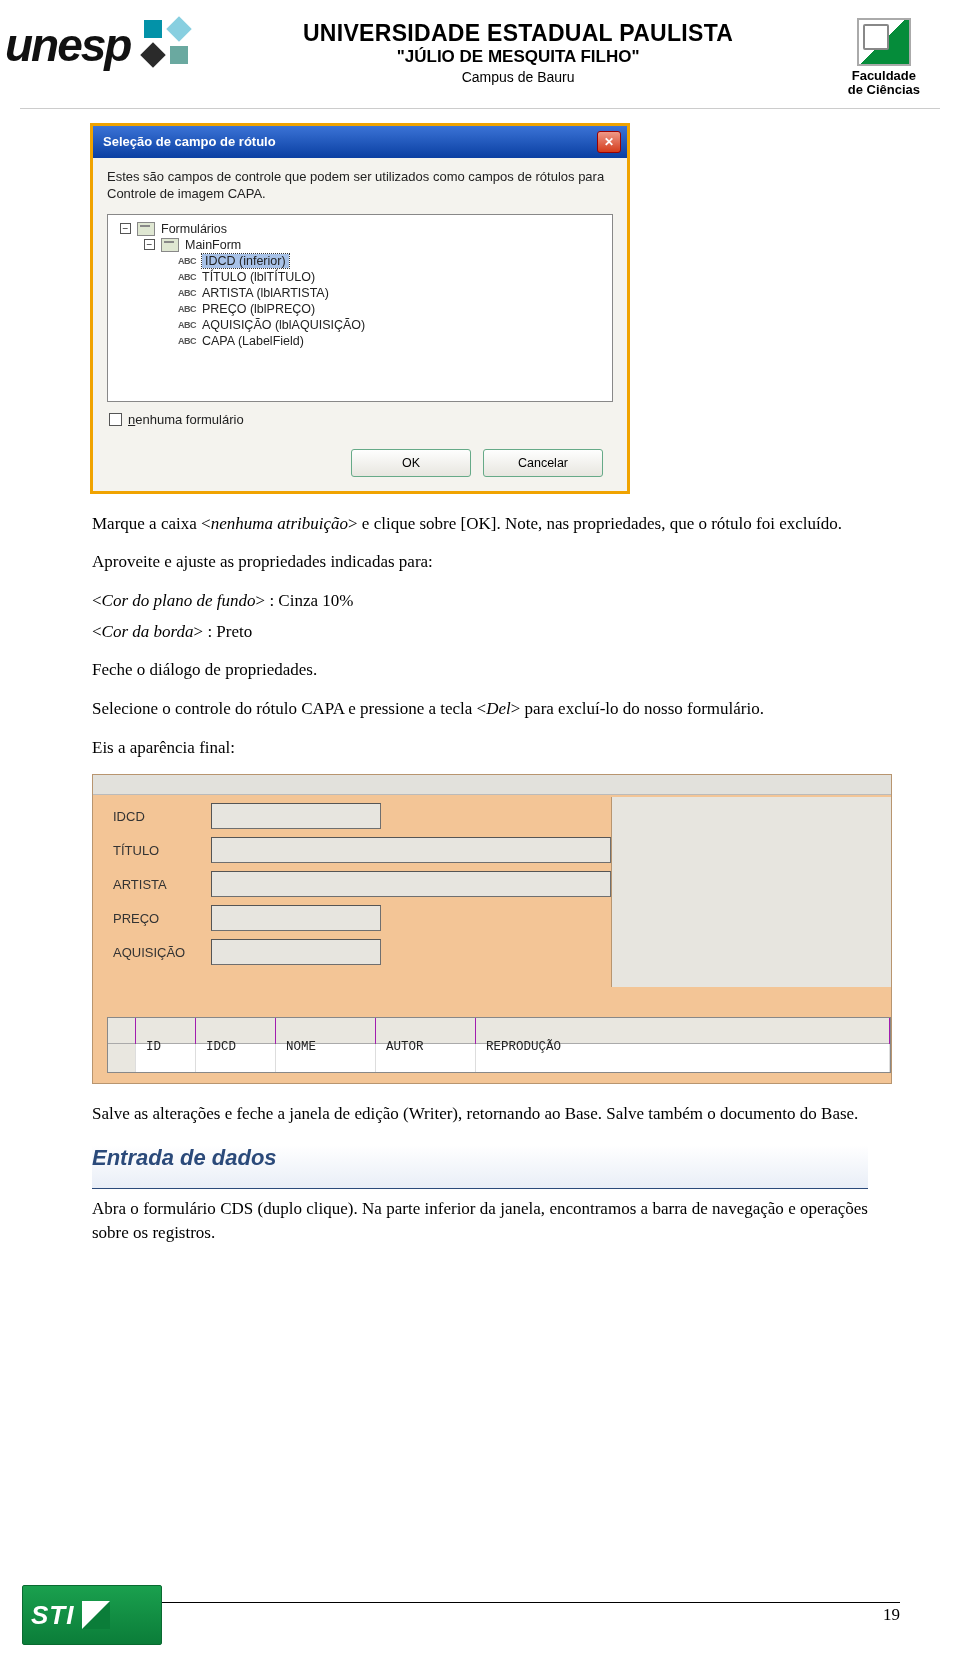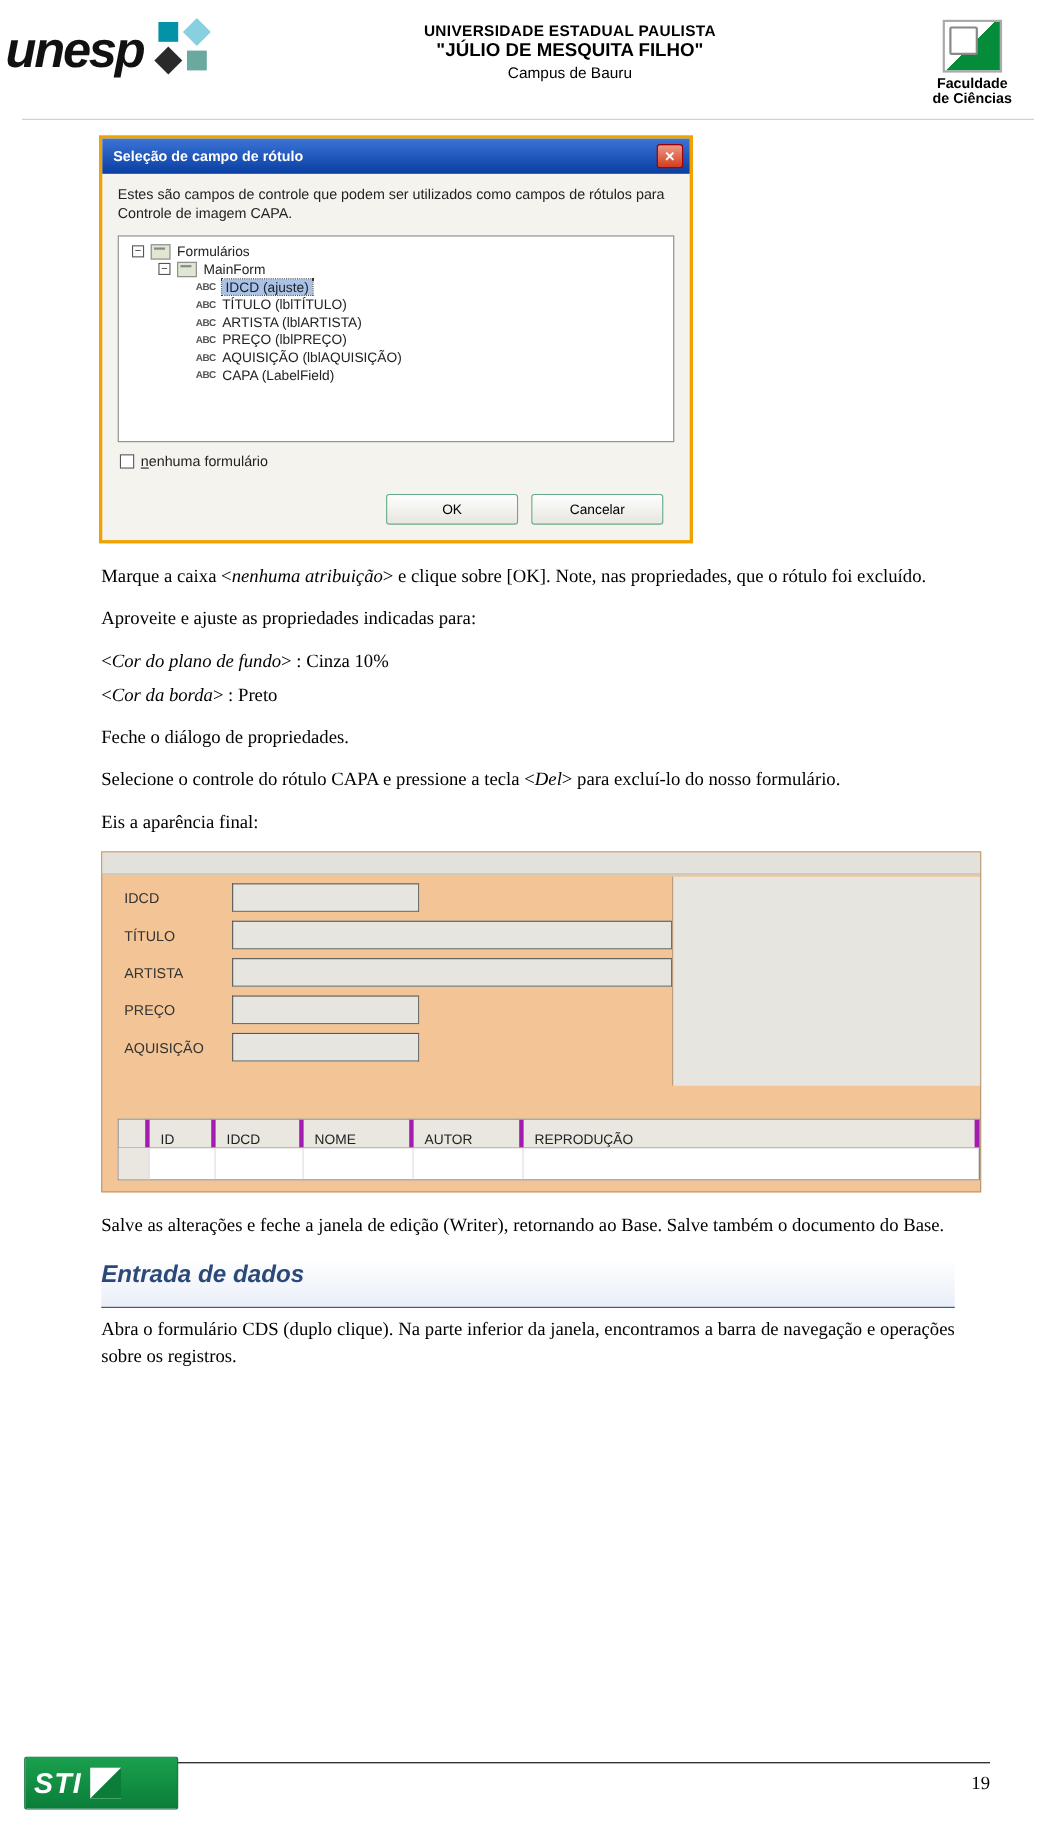--- a/index.html
+++ b/index.html
@@ -41,21 +41,21 @@
   .unesp-square .b { top:0; right:0; background:#88cfe0; transform:rotate(45deg); }
   .unesp-square .c { bottom:0; left:0; background:#2a2a2a; transform:rotate(45deg); }
   .unesp-square .d { bottom:0; right:0; background:#6aa9a0; }
 
   .header-center {
     flex: 1;
     text-align: center;
     font-family: Arial, sans-serif;
     padding-top: 2px;
   }
-  .hc-line1 { font-weight: bold; font-size: 14px; letter-spacing: 0.3px; }
+  .hc-line1 { font-weight: bold; font-size: 23px; letter-spacing: 0.3px; }
   .hc-line2 { font-weight: bold; font-size: 17px; }
   .hc-line3 { font-size: 14px; margin-top: 2px; }
 
   .facc-logo {
     text-align: center;
     font-family: Arial, sans-serif;
     font-size: 13px;
     font-weight: bold;
     line-height: 1.1;
   }
@@ -160,21 +160,21 @@
   }
   .fp-row.wide .fp-field { width:400px; }
   .fp-grid {
     position:absolute; left:14px; right:0; bottom:10px; height:56px;
     background:#e9e7e0; border:1px solid #888;
   }
   .fp-grid-head {
     display:flex; background:#e9e7e0; border-bottom:1px solid #aaa; height:26px;
   }
   .fp-grid-head .gh {
-    border-right:4px solid #a21caf; padding:11px 10px; font-size:12.5px; color:#222;
+    border-right:1px solid #a21caf; padding:22px 10px; font-size:12.5px; color:#222;font-family:Liberation Mono, monospace;
   }
   .gh.corner{width:28px;}
   .fp-grid-body{height:28px; background:#fff; display:flex;}
   .fp-grid-body .gc{border-right:1px solid #ddd;}
 
   
   .section-head {
     margin: 18px 92px 8px 92px;
     font-family: Arial, sans-serif;
     font-size: 22px;
@@ -186,21 +186,21 @@
     background: linear-gradient(#fff, #e9eef7);
   }
 
   
   .footer {
     position: absolute; bottom: 18px; left: 0; right: 0;
     padding: 0 60px 0 22px;
     display:flex; align-items:center; justify-content:space-between;
   }
   .sti-logo {
-    width: 140px; height: 48px;
+    width: 140px; height: 60px;
     background: linear-gradient(#1aa04e, #0b7d39);
     border:1px solid #0a6a31; border-radius:2px;
     display:flex; align-items:center; gap:8px; padding:4px 8px;
   }
   .sti-text{
     font-family: Arial, sans-serif; font-weight:900; font-style:italic;
     font-size:26px; color:#fff; letter-spacing:1px;
   }
   .sti-sq{
     width:28px; height:28px; background:#fff;
@@ -250,21 +250,21 @@
         <span class="ico-form"></span>
         <span>Formulários</span>
       </div>
       <div class="tree-row l2">
         <span class="tog">−</span>
         <span class="ico-form"></span>
         <span>MainForm</span>
       </div>
       <div class="tree-row l3">
         <span class="ico-abc">ABC</span>
-        <span class="sel">IDCD (ajuste)</span>
+        <span class="sel">IDCD (inferior)</span>
       </div>
       <div class="tree-row l3">
         <span class="ico-abc">ABC</span>
         <span>TÍTULO (lblTÍTULO)</span>
       </div>
       <div class="tree-row l3">
         <span class="ico-abc">ABC</span>
         <span>ARTISTA (lblARTISTA)</span>
       </div>
       <div class="tree-row l3">

